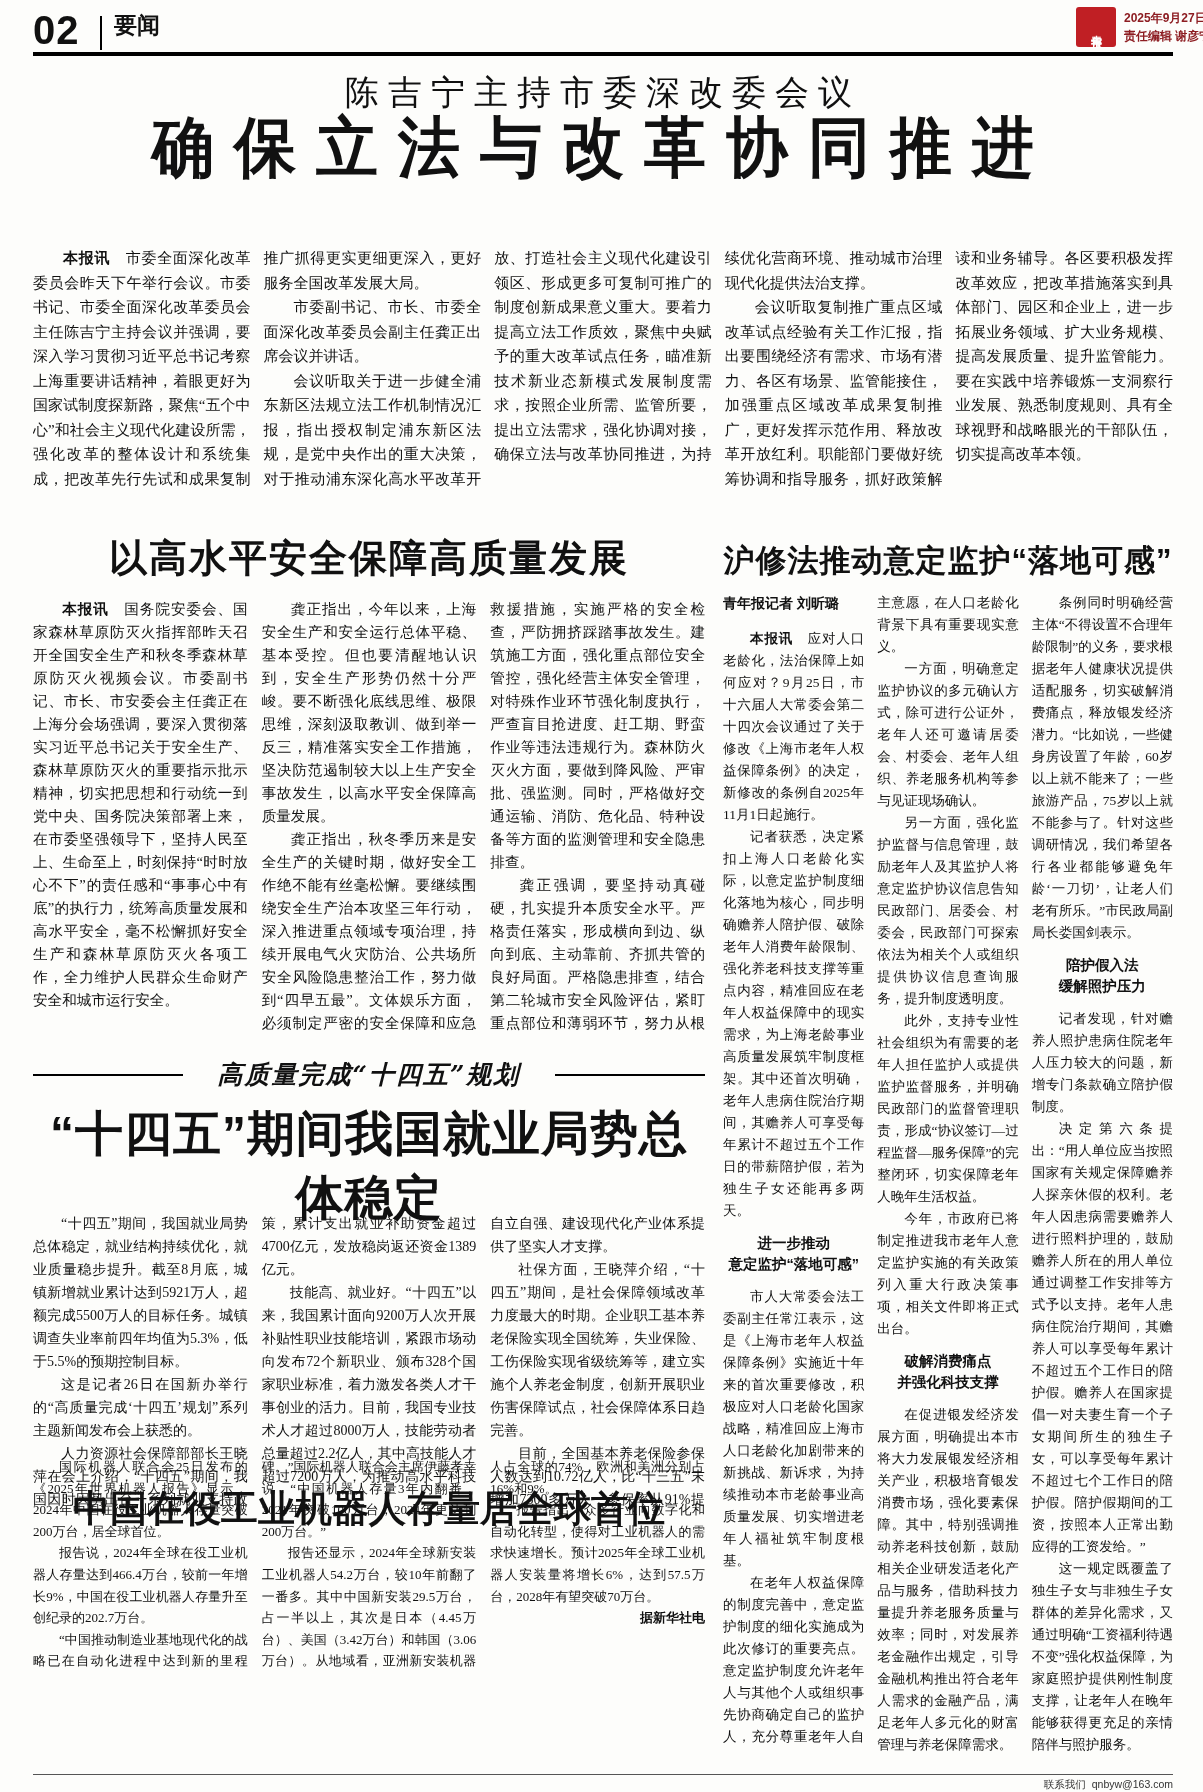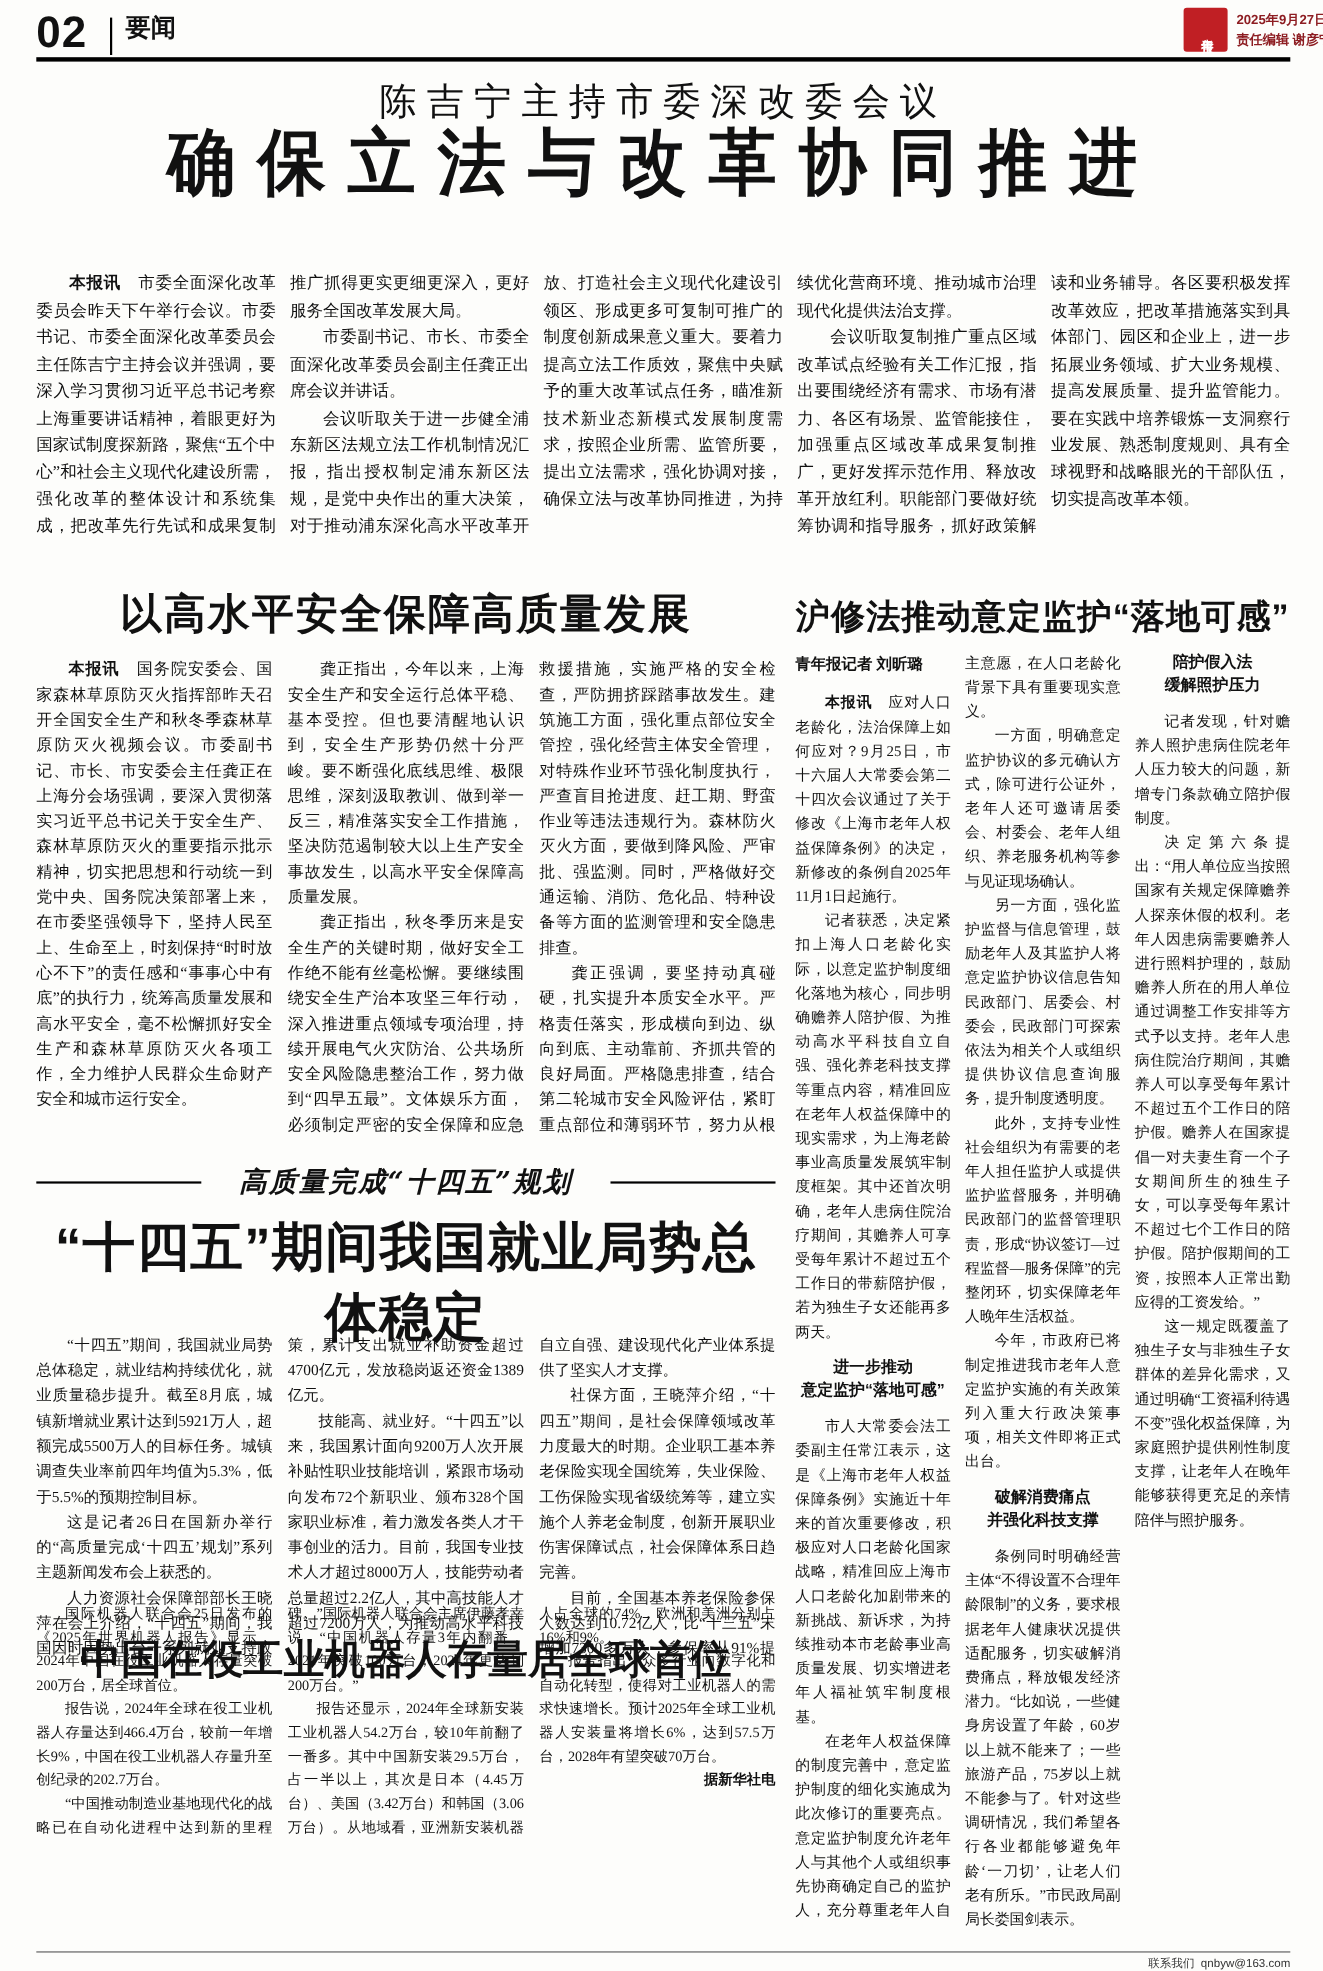--- a/index.html
+++ b/index.html
@@ -87,29 +87,30 @@
     <p class="para"><span class="lead">本报讯　</span>国务院安委会、国家森林草原防灭火指挥部昨天召开全国安全生产和秋冬季森林草原防灭火视频会议。市委副书记、市长、市安委会主任龚正在上海分会场强调，要深入贯彻落实习近平总书记关于安全生产、森林草原防灭火的重要指示批示精神，切实把思想和行动统一到党中央、国务院决策部署上来，在市委坚强领导下，坚持人民至上、生命至上，时刻保持“时时放心不下”的责任感和“事事心中有底”的执行力，统筹高质量发展和高水平安全，毫不松懈抓好安全生产和森林草原防灭火各项工作，全力维护人民群众生命财产安全和城市运行安全。</p>
     <p class="para">龚正指出，今年以来，上海安全生产和安全运行总体平稳、基本受控。但也要清醒地认识到，安全生产形势仍然十分严峻。要不断强化底线思维、极限思维，深刻汲取教训、做到举一反三，精准落实安全工作措施，坚决防范遏制较大以上生产安全事故发生，以高水平安全保障高质量发展。</p>
     <p class="para">龚正指出，秋冬季历来是安全生产的关键时期，做好安全工作绝不能有丝毫松懈。要继续围绕安全生产治本攻坚三年行动，深入推进重点领域专项治理，持续开展电气火灾防治、公共场所安全风险隐患整治工作，努力做到“四早五最”。文体娱乐方面，必须制定严密的安全保障和应急救援措施，实施严格的安全检查，严防拥挤踩踏事故发生。建筑施工方面，强化重点部位安全管控，强化经营主体安全管理，对特殊作业环节强化制度执行，严查盲目抢进度、赶工期、野蛮作业等违法违规行为。森林防火灭火方面，要做到降风险、严审批、强监测。同时，严格做好交通运输、消防、危化品、特种设备等方面的监测管理和安全隐患排查。</p>
     <p class="para">龚正强调，要坚持动真碰硬，扎实提升本质安全水平。严格责任落实，形成横向到边、纵向到底、主动靠前、齐抓共管的良好局面。严格隐患排查，结合第二轮城市安全风险评估，紧盯重点部位和薄弱环节，努力从根本上消除隐患、从源头上防范化解重大安全风险。严格问题整改，对发现和暴露的风险隐患，要进行彻底整改，加强系统治理，努力从根本上解决问题。国庆中秋长假将至，进博会等重大活动也将在四季度举办，要扎实做好安全保障工作，落实好领导带班、24小时备勤等制度，落实各项准备工作，坚决守牢城市安全底线。</p>
   </div>
 
 <div class="abs h2-style guard-headline">沪修法推动意定监护“落地可感”</div>
 <div class="abs body-cols guard-body">
     <p class="byline">青年报记者 刘昕璐</p>
     <p class="para"><span class="lead">本报讯　</span>应对人口老龄化，法治保障上如何应对？9月25日，市十六届人大常委会第二十四次会议通过了关于修改《上海市老年人权益保障条例》的决定，新修改的条例自2025年11月1日起施行。</p>
-    <p class="para">记者获悉，决定紧扣上海人口老龄化实际，以意定监护制度细化落地为核心，同步明确赡养人陪护假、为推动高水平科技自立自强、强化养老科技支撑等重点内容，精准回应在老年人权益保障中的现实需求，为上海老龄事业高质量发展筑牢制度框架。其中还首次明确，老年人患病住院治疗期间，其赡养人可享受每年累计不超过五个工作日的带薪陪护假，若为独生子女还能再多两天。</p>
+    <p class="para">记者获悉，决定紧扣上海人口老龄化实际，以意定监护制度细化落地为核心，同步明确赡养人陪护假、破除老年人消费年龄限制、强化养老科技支撑等重点内容，精准回应在老年人权益保障中的现实需求，为上海老龄事业高质量发展筑牢制度框架。其中还首次明确，老年人患病住院治疗期间，其赡养人可享受每年累计不超过五个工作日的带薪陪护假，若为独生子女还能再多两天。</p>
     <div class="subhead">进一步推动<br>意定监护“落地可感”</div>
     <p class="para">市人大常委会法工委副主任常江表示，这是《上海市老年人权益保障条例》实施近十年来的首次重要修改，积极应对人口老龄化国家战略，精准回应上海市人口老龄化加剧带来的新挑战、新诉求，为持续推动本市老龄事业高质量发展、切实增进老年人福祉筑牢制度根基。</p>
     <p class="para">在老年人权益保障的制度完善中，意定监护制度的细化实施成为此次修订的重要亮点。意定监护制度允许老年人与其他个人或组织事先协商确定自己的监护人，充分尊重老年人自主意愿，在人口老龄化背景下具有重要现实意义。</p>
     <p class="para">一方面，明确意定监护协议的多元确认方式，除可进行公证外，老年人还可邀请居委会、村委会、老年人组织、养老服务机构等参与见证现场确认。</p>
     <p class="para">另一方面，强化监护监督与信息管理，鼓励老年人及其监护人将意定监护协议信息告知民政部门、居委会、村委会，民政部门可探索依法为相关个人或组织提供协议信息查询服务，提升制度透明度。</p>
     <p class="para">此外，支持专业性社会组织为有需要的老年人担任监护人或提供监护监督服务，并明确民政部门的监督管理职责，形成“协议签订—过程监督—服务保障”的完整闭环，切实保障老年人晚年生活权益。</p>
     <p class="para">今年，市政府已将制定推进我市老年人意定监护实施的有关政策列入重大行政决策事项，相关文件即将正式出台。</p>
     <div class="subhead">破解消费痛点<br>并强化科技支撑</div>
+    <p class="para">在促进银发经济发展方面，明确提出本市将大力发展银发经济相关产业，积极培育银发消费市场，强化要素保障。其中，特别强调推动养老科技创新，鼓励相关企业研发适老化产品与服务，借助科技力量提升养老服务质量与效率；同时，对发展养老金融作出规定，引导金融机构推出符合老年人需求的金融产品，满足老年人多元化的财富管理与养老保障需求。</p>
     <p class="para">条例同时明确经营主体“不得设置不合理年龄限制”的义务，要求根据老年人健康状况提供适配服务，切实破解消费痛点，释放银发经济潜力。“比如说，一些健身房设置了年龄，60岁以上就不能来了；一些旅游产品，75岁以上就不能参与了。针对这些调研情况，我们希望各行各业都能够避免年龄‘一刀切’，让老人们老有所乐。”市民政局副局长娄国剑表示。</p>
     <div class="subhead">陪护假入法<br>缓解照护压力</div>
     <p class="para">记者发现，针对赡养人照护患病住院老年人压力较大的问题，新增专门条款确立陪护假制度。</p>
     <p class="para">决定第六条提出：“用人单位应当按照国家有关规定保障赡养人探亲休假的权利。老年人因患病需要赡养人进行照料护理的，鼓励赡养人所在的用人单位通过调整工作安排等方式予以支持。老年人患病住院治疗期间，其赡养人可以享受每年累计不超过五个工作日的陪护假。赡养人在国家提倡一对夫妻生育一个子女期间所生的独生子女，可以享受每年累计不超过七个工作日的陪护假。陪护假期间的工资，按照本人正常出勤应得的工资发给。”</p>
     <p class="para">这一规定既覆盖了独生子女与非独生子女群体的差异化需求，又通过明确“工资福利待遇不变”强化权益保障，为家庭照护提供刚性制度支撑，让老年人在晚年能够获得更充足的亲情陪伴与照护服务。</p>
   </div>
 
 <div class="abs series">
   <span class="rule"></span>
   <span class="series-text">高质量完成“十四五”规划</span>

